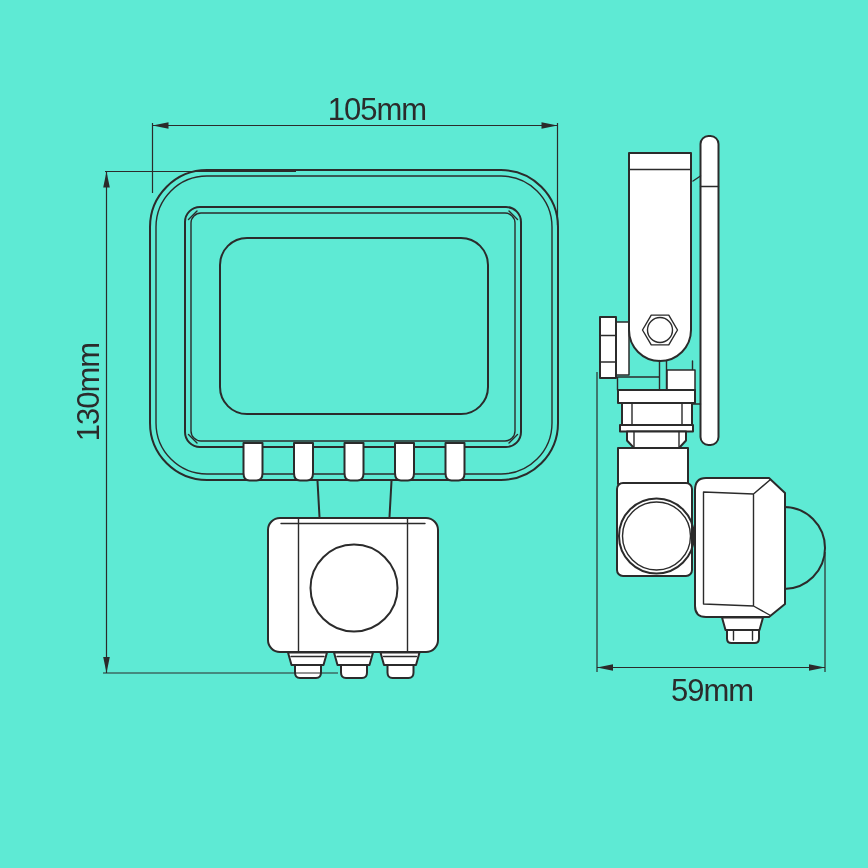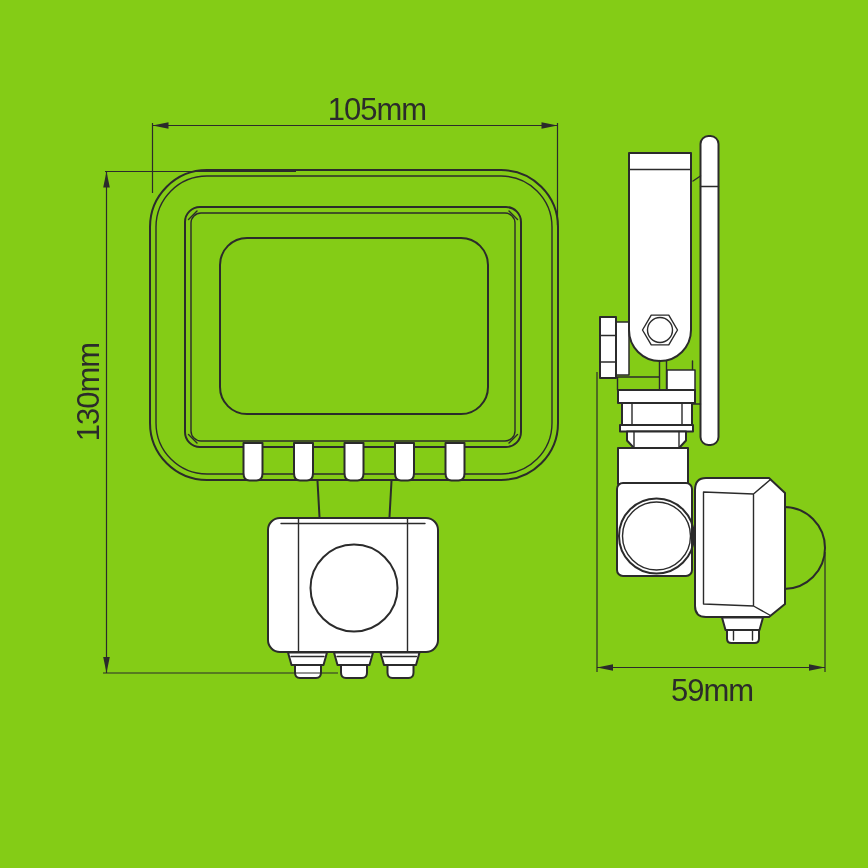--- a/index.html
+++ b/index.html
@@ -1,16 +1,16 @@
 <!DOCTYPE html>
 <html><head>
 <meta charset="utf-8">
 <style>
   html,body{margin:0;padding:0;background:#ffffff;width:868px;height:868px;overflow:hidden;}
-  #stage{width:868px;height:868px;position:relative;background:#84cc16;}
+  #stage{width:868px;height:868px;position:relative;background:#5eead4;}
   svg{display:block;}
   .ln{fill:none;stroke-width:2;stroke-linecap:round;stroke-linejoin:round;}
   .thin{fill:none;stroke-width:1.4;stroke-linecap:round;stroke-linejoin:round;}
   .dimln{fill:none;stroke-width:1.2;stroke-linecap:butt;}
   .wfill{fill:#ffffff;stroke-width:2;stroke-linejoin:round;}
   .wfillthin{fill:#ffffff;stroke-width:1.5;stroke-linejoin:round;}
   .arrow{stroke:none;fill:#2b2b2b;}
   text.dimtext{font-family:"Liberation Sans","DejaVu Sans",sans-serif;font-size:31px;
     letter-spacing:-1px;fill:#2b2b2b;stroke:none;}
 </style>

